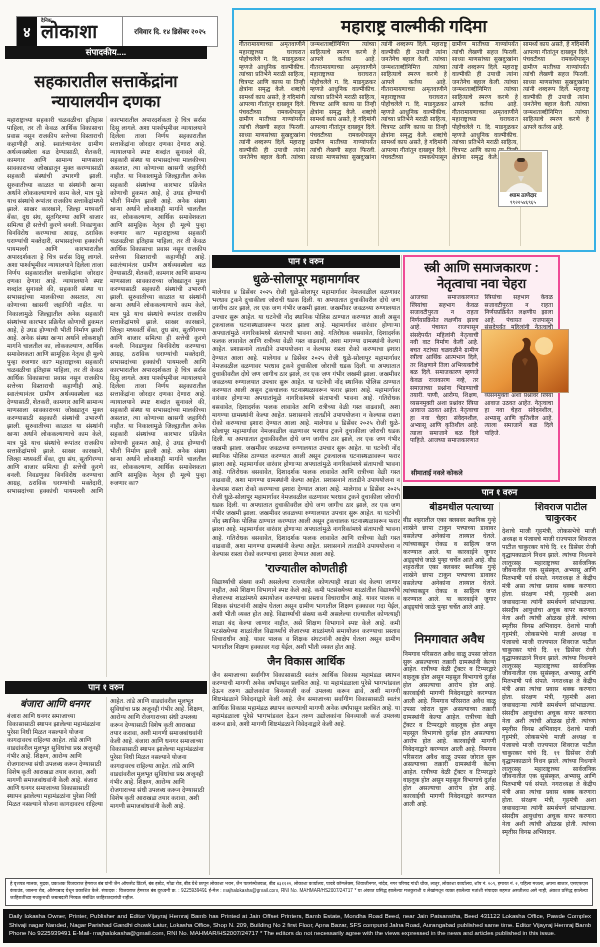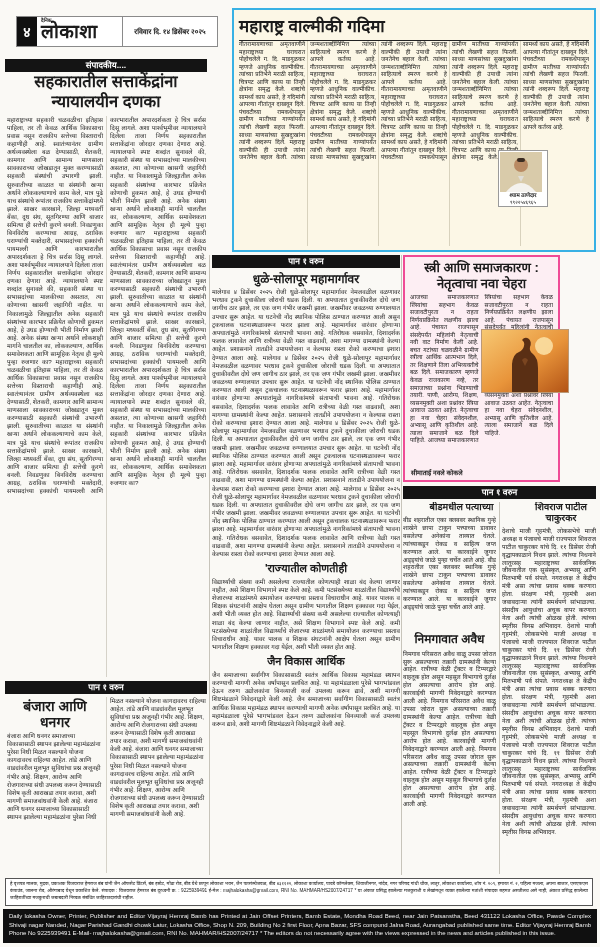--- a/index.html
+++ b/index.html
@@ -17,32 +17,32 @@
   .pagenum{width:20px;background:#111;color:#fff;font-weight:bold;font-size:14px;display:flex;align-items:center;justify-content:center;}
   .brandwrap{flex:0 0 78px;padding:1px 3px 0 4px;line-height:1;}
   .brand-small{font-size:5px;font-weight:bold;display:block;}
   .brand{font-size:19px;font-weight:800;letter-spacing:0.5px;display:block;margin-top:-1px;}
   .datecell{flex:1;border-left:1px solid #8a8a8a;display:flex;align-items:center;justify-content:center;font-size:7px;font-weight:bold;padding:0 2px;text-align:center;}
 
   
   .bar{background:#141414;color:#fff;font-weight:bold;text-align:center;font-size:8.5px;line-height:13px;height:13px;}
 
   
-  .edit-bar{left:5px;top:59px;width:202px;}
+  .edit-bar{left:5px;top:46px;width:202px;}
   .edit-head{left:5px;top:72px;width:202px;font-size:16.5px;font-weight:800;text-align:center;line-height:1.2;}
   .edit-body{left:7px;top:116px;width:199px;height:561px;font-size:6.2px;line-height:1.3;column-count:2;column-gap:7px;column-rule:1px solid #d5d2c8;}
 
   
   .leftc-bar{left:5px;top:681px;width:202px;}
   .leftc-box{left:7px;top:697px;width:199px;height:176px;font-size:6.2px;line-height:1.3;column-count:2;column-gap:7px;column-rule:1px solid #d5d2c8;}
-  .leftc-head{font-size:14px;font-weight:800;text-align:center;margin:1px 0 2px 0;line-height:1.15;}
+  .leftc-head{font-size:10px;font-weight:800;text-align:center;margin:1px 0 2px 0;line-height:1.15;font-style:italic;}
 
   
   .feature{left:232px;top:8px;width:364px;height:244px;border:2px solid #38b1e4;background:#fcf7e6;box-sizing:border-box;}
-  .feature-head{font-size:17px;font-weight:800;padding:4px 0 3px 0;border-bottom:1px solid #222;margin:0 5px;}
+  .feature-head{font-size:17px;font-weight:800;text-align:center;padding:4px 0 3px 0;border-bottom:1px solid #222;margin:0 5px;}
   .feature-body{position:absolute;left:5px;right:5px;top:31px;bottom:4px;font-size:5.9px;line-height:1.28;column-count:5;column-gap:5px;column-rule:1px solid #d8d2bd;overflow:hidden;}
   .authorcard{position:absolute;right:46px;top:140px;width:46px;background:#fff;border:1px solid #9a9a9a;padding:1px;z-index:3;}
   .authorcard .cap{font-size:5.5px;font-weight:bold;text-align:center;line-height:1.2;}
   .authorcard .cap2{font-size:5px;text-align:center;line-height:1.2;}
 
   
   .mid-bar{left:212px;top:255px;width:188px;}
   .mid-head{left:212px;top:270px;width:188px;font-size:12px;font-weight:800;text-align:center;}
   .mid-body{left:212px;top:288px;width:188px;height:586px;font-size:6.2px;line-height:1.32;}
   .mid-sub{font-size:11px;font-weight:800;text-align:center;margin:3px 0 2px 0;}

